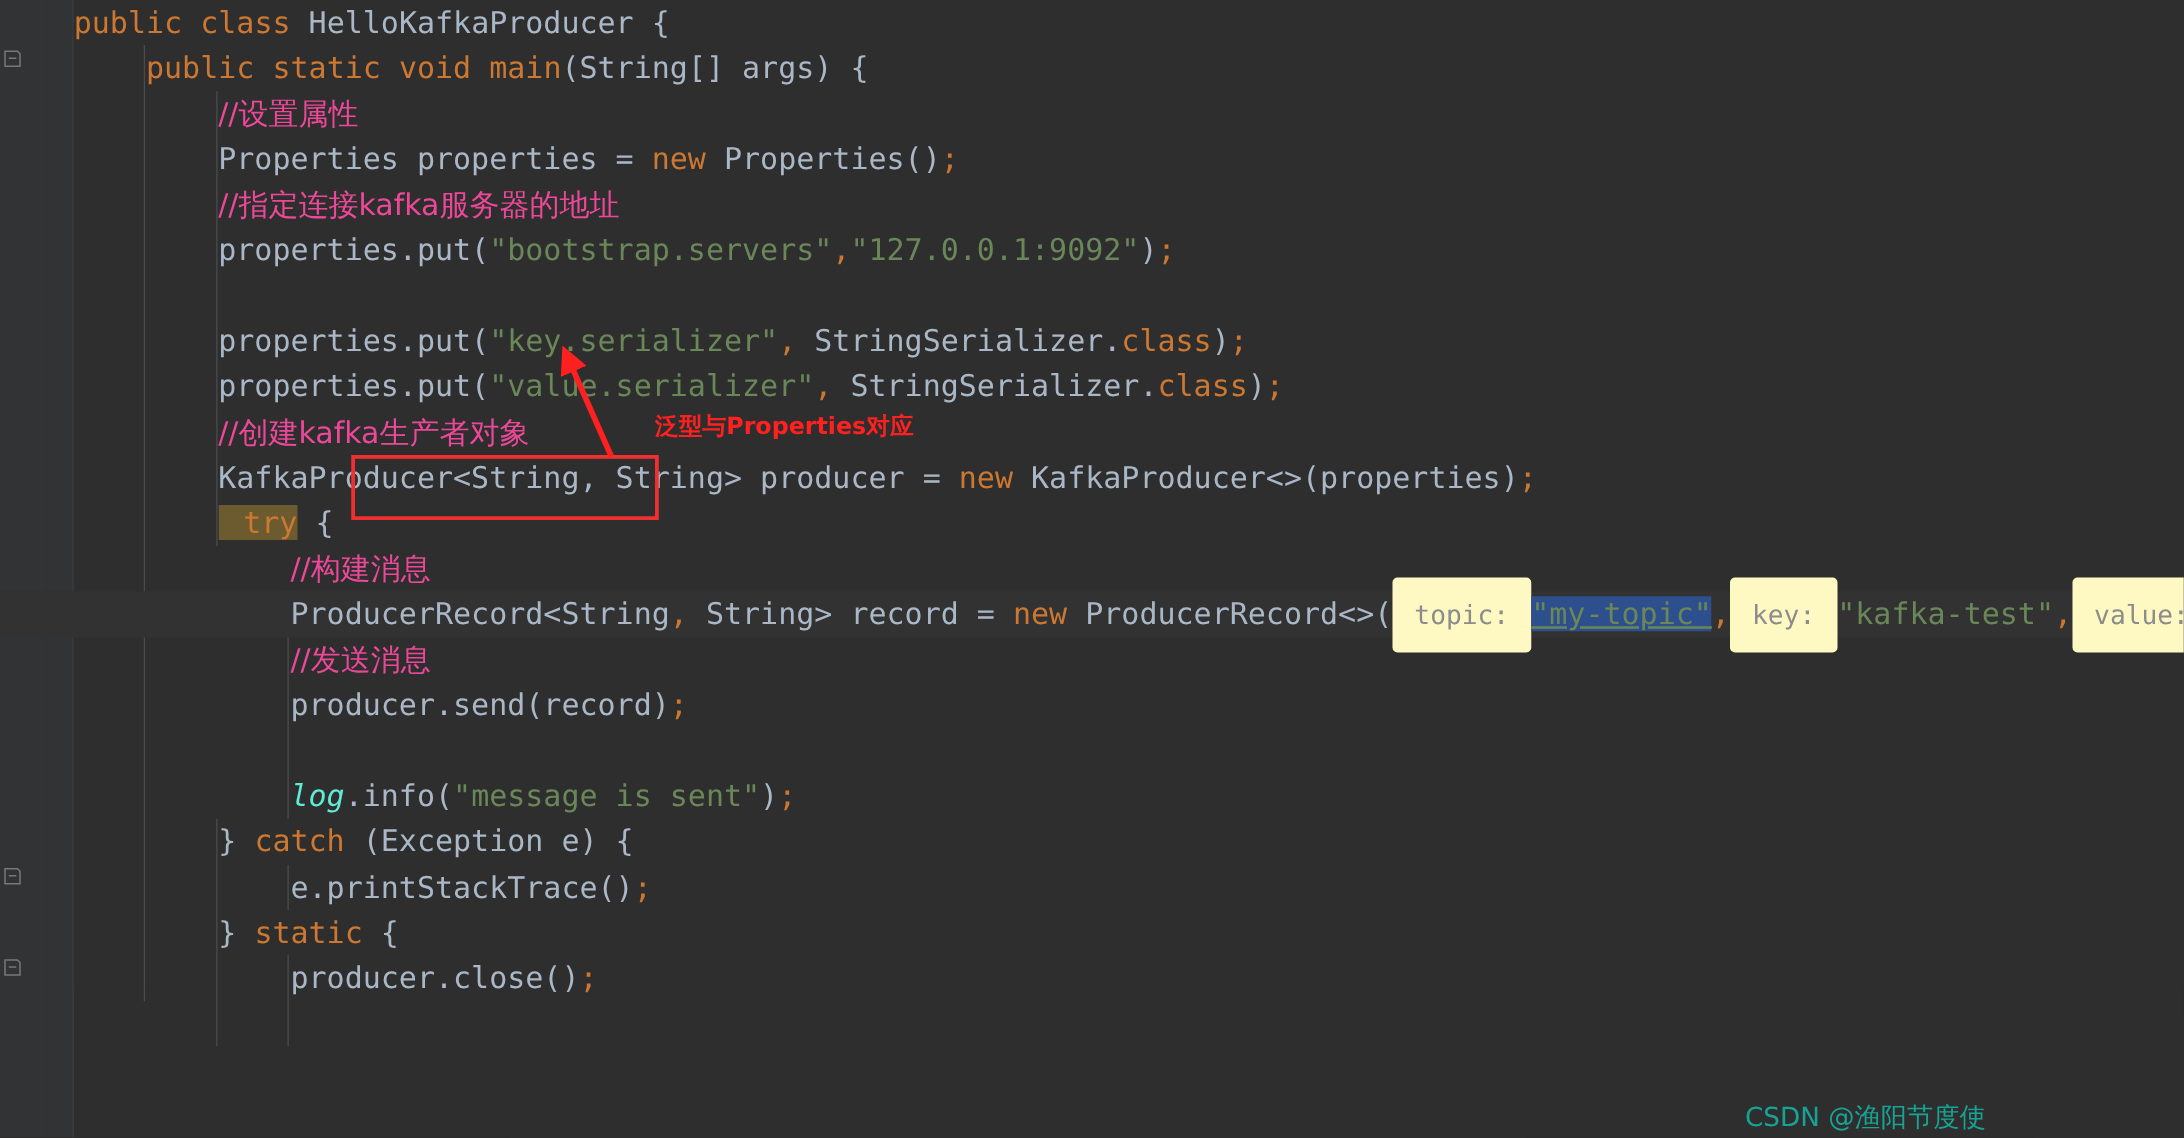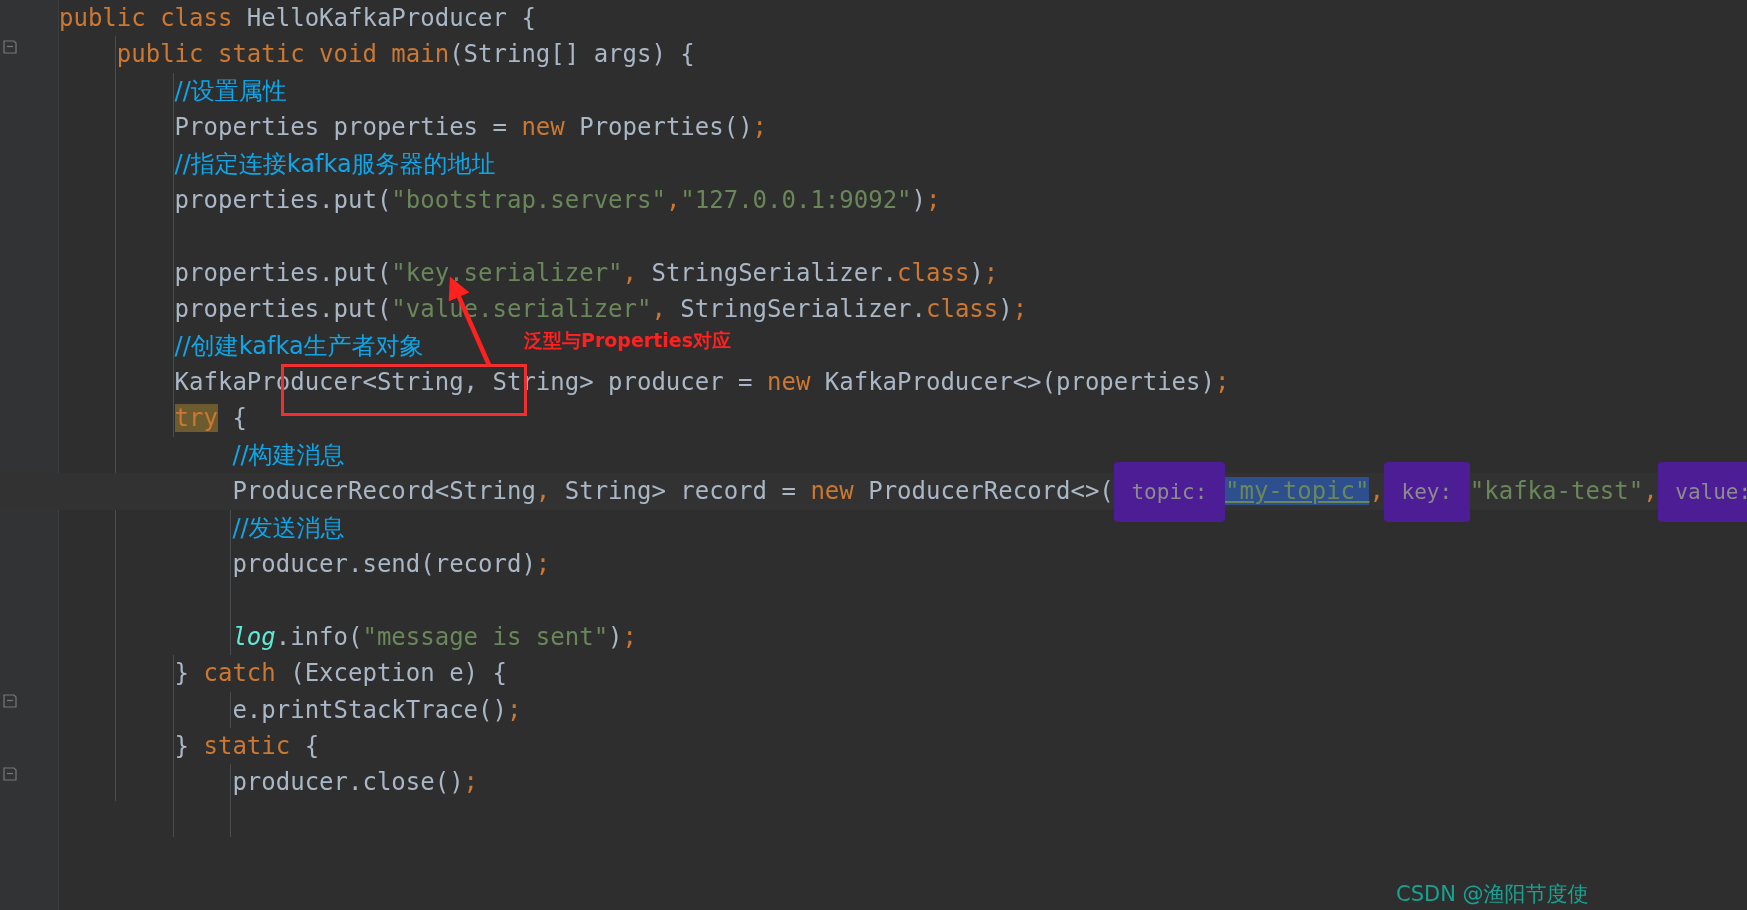--- a/index.html
+++ b/index.html
@@ -80,36 +80,37 @@
     content: "";
     position: absolute;
     left: -59px; top: 0;
     width: 59px; height: 36.4px;
     background: #323232;
   }
 
   
   .kw   { color: #cc7832; }
   .cls  { color: #a9b7c6; }
-  .cmt  { color: #0ea5e9; font-family: "DejaVu Sans", sans-serif; }
+  .cmt  { color: #ec4899; font-family: "DejaVu Sans", sans-serif; }
   .str  { color: #6a8759; }
   .pun  { color: #a9b7c6; }
   .semi { color: #cc7832; }
   .fld  { color: #5eead4; font-style: italic; }
   .ident{ color: #a9b7c6; }
 
   
   .hl-kw {
     background: #6b5b2e;
     color: #cc7832;
+    padding-left: 20px;
   }
 
   
   .hint {
-    background: #4c1d95;
+    background: #fef9c3;
     color: #8c8c8c;
     border-radius: 4px;
     padding: 18px 5px;
     font-size: 21px;
   }
   
   .sel {
     background: #2d4f8e;
     color: #6a8759;
     text-decoration: underline;

